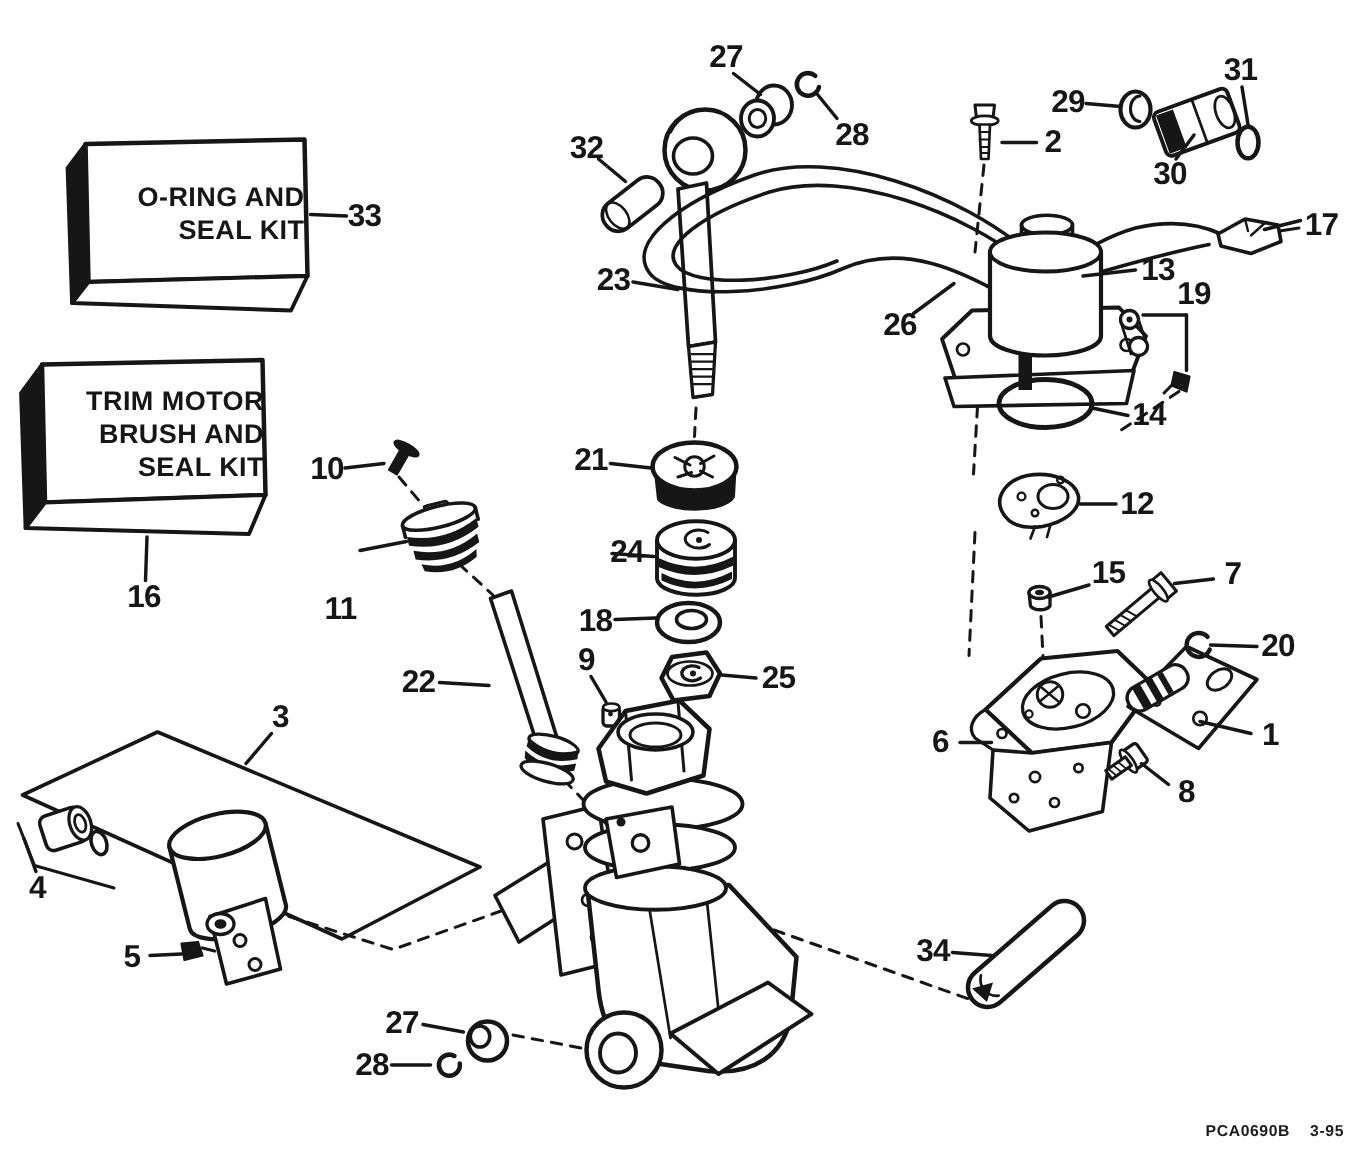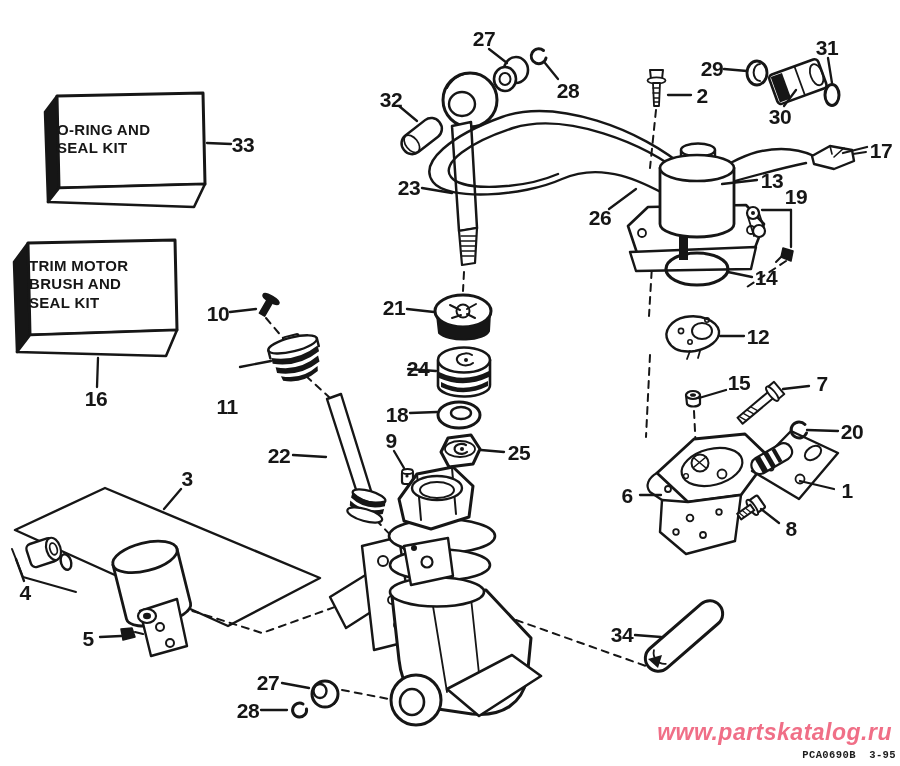--- a/index.html
+++ b/index.html
@@ -9,34 +9,34 @@
     background:#ffffff; overflow:hidden;
     font-family:"Liberation Sans", sans-serif;
   }
   .stage svg { position:absolute; left:0; top:0; }
   .callout {
     position:absolute; transform:translate(-50%,-50%);
     font-weight:700; font-size:21px; color:var(--ink); letter-spacing:-0.5px;
     line-height:1; white-space:nowrap;
   }
   .kit-label {
-    position:absolute; font-weight:700; font-size:15px; line-height:1.22;
-    text-align:left; white-space:pre-line; color:var(--ink); letter-spacing:.3px;
+    position:absolute; font-weight:700; font-size:18px; line-height:1.22;
+    text-align:right; white-space:pre-line; color:var(--ink); letter-spacing:.3px;
   }
   .kit-label.box33 { left:57px; top:121px; width:146px; }
   .kit-label.box16 { left:29px; top:257px; width:147px; }
   .watermark {
     position:absolute; right:8px; top:719px;
     font-size:23px; font-weight:700; font-style:italic; letter-spacing:.5px;
   }
   .plate-code {
     position:absolute; right:4px; top:748px;
     font-size:10.5px; font-weight:700; color:#1b1b1b; letter-spacing:.4px;
   }
-  .plate-code span { margin-left:10px;font-family:Liberation Mono, monospace; }
+  .plate-code span { margin-left:10px; }
   .leader { stroke:var(--ink); stroke-width:2.3; }
   .dash { stroke:var(--ink); stroke-width:2; stroke-dasharray:7 6; fill:none; }
 </style>
 </head>
 <body>
 
 <div class="stage">
 
   <svg width="900" height="766" viewBox="0 0 900 766" fill="none" stroke="var(--ink)" stroke-width="2.5" stroke-linecap="round" stroke-linejoin="round">
 
@@ -406,18 +406,17 @@
       <div class="callout" style="left: 187px; top: 478px;">3</div>
       <div class="callout" style="left: 25px; top: 592px;">4</div>
       <div class="callout" style="left: 88px; top: 638px;">5</div>
       <div class="callout" style="left: 622px; top: 634px;">34</div>
       <div class="callout" style="left: 268px; top: 682px;">27</div>
       <div class="callout" style="left: 248px; top: 710px;">28</div>
       <div class="callout" style="left: 243px; top: 144px;">33</div>
       <div class="callout" style="left: 96px; top: 398px; text-align: right;">16</div>
     </div>
 
-  <div class="watermark" style="color: rgb(240, 111, 135);">www.partskatalog.ru</div>
   <div class="plate-code">
     <span>PCA0690B</span>
     <span>3-95</span>
   </div>
 </div>
 
 </body></html>

